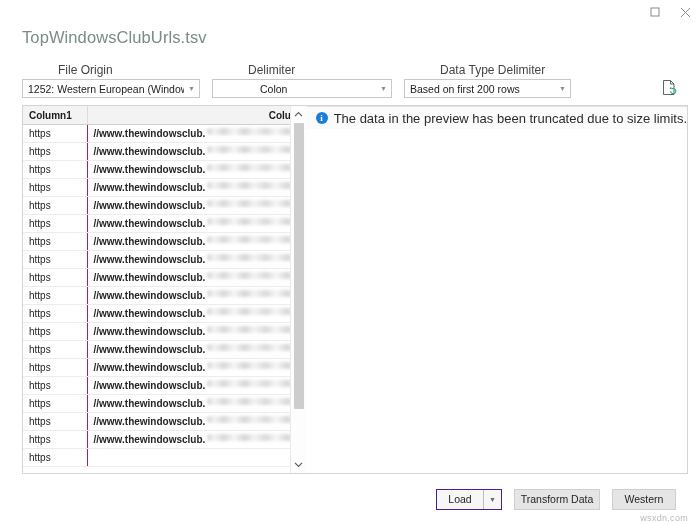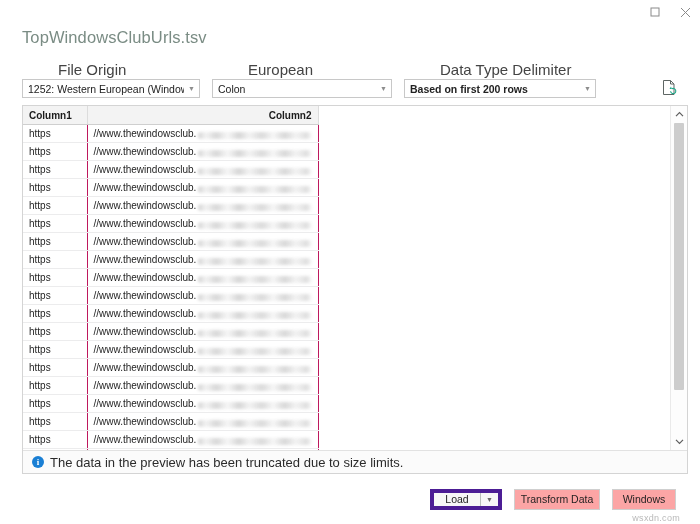--- a/index.html
+++ b/index.html
@@ -58,21 +58,21 @@
   #options-bar {
     margin: 10px 0 0 0;
     padding: 0 12px 0 22px;
     display: flex;
     align-items: flex-end;
     position: relative;
     height: 40px;
   }
   .option-group { display: flex; flex-direction: column; }
   .option-label {
-    font-size: 15px;
+    font-size: 12px;
     color: #444444;
     margin-bottom: 3px;
     line-height: 12px;
     padding-left: 36px;
   }
   .combo {
     height: 19px;
     border: 1px solid #c8c8c8;
     background: #ffffff;
     display: flex;
@@ -92,41 +92,41 @@
     width: 15px;
     text-align: center;
     color: #8d8d8d;
     font-size: 7px;
     line-height: 1;
     padding-bottom: 1px;
   }
   #group-file-origin { margin-right: 12px; }
   #group-file-origin .combo { width: 178px; }
   #group-delimiter { margin-right: 12px; }
-  #group-delimiter .combo { width: 180px; }
-  #group-detection .combo { width: 192px; font-weight: bold; }
+  #group-delimiter .combo { width: 180px; padding-left: 42px; }
+  #group-detection .combo { width: 167px; }
 
   #refresh-file-icon {
     position: absolute;
     right: 22px;
     bottom: 1px;
     width: 18px;
     height: 19px;
     color: #555b5a;
   }
 
   
   #preview-panel {
     margin: 7px 12px 0 22px;
     border: 1px solid #d4d4d4;
     background: #ffffff;
     flex: 1;
     position: relative;
     display: flex;
-    flex-direction: column;
+    flex-direction: row;
     overflow: hidden;
   }
   #preview-body {
     flex: 1;
     display: flex;
     position: relative;
     overflow: hidden;
   }
   #grid-area {
     position: relative;
@@ -155,21 +155,21 @@
     height: 17px;
     border-right: 1px solid #be185d;
     border-bottom: 1px solid #ececed;
     padding: 0 6px;
     color: #242424;
     white-space: nowrap;
     overflow: hidden;
   }
   col.col1 { width: 64px; }
   col.col2 { width: 231px; }
-  .cell-url { display: flex; align-items: flex-end; }
+  .cell-url { display: flex; align-items: flex-start; font-weight: bold; }
   .url-visible { flex: none; }
   .url-blur {
     flex: 1;
     margin-left: 2px;
     height: 7px;
     border-radius: 3px;
     background: linear-gradient(90deg,
       rgba(120,120,120,0.38) 0%, rgba(120,120,120,0.10) 7%,
       rgba(120,120,120,0.34) 16%, rgba(120,120,120,0.08) 26%,
       rgba(120,120,120,0.36) 36%, rgba(120,120,120,0.10) 45%,
@@ -249,33 +249,33 @@
     display: flex;
     align-items: center;
     justify-content: flex-end;
     padding-right: 24px;
     gap: 12px;
   }
   .btn {
     height: 21px;
     min-width: 74px;
     border: 1px solid #cfcfcf;
-    background: #fca5a5;
+    background: #e5e5e5;
     font-size: 10.5px;
     color: #1f1f1f;
     display: flex;
     align-items: center;
     justify-content: center;
     box-sizing: border-box;
     cursor: default;
   }
   #load-split {
     display: flex;
     height: 21px;
-    border: 4px solid #4c1d95;
+    border: 1px solid #4c1d95;
     box-sizing: border-box;
     background: #f7f7f7;
   }
   #load-button {
     width: 46px;
     display: flex;
     align-items: center;
     justify-content: center;
     font-size: 10.5px;
     color: #1f1f1f;
@@ -290,21 +290,21 @@
     justify-content: center;
     color: #6a6a6a;
     font-size: 7px;
   }
   #transform-data-button { min-width: 86px; }
   #cancel-button { min-width: 64px; }
 
   
   #sitemark {
     position: absolute;
-    right: 20px;
+    right: 12px;
     bottom: 1px;
     font-size: 9px;
     color: #b9b9b9;
     letter-spacing: .3px;
   }
 </style>
 </head>
 <body>
 
 <div id="window">
@@ -329,21 +329,21 @@
 
     <div class="option-group" id="group-file-origin">
       <div class="option-label">File Origin</div>
       <div class="combo">
         <span class="combo-text">1252: Western European (Windows)</span>
         <span class="combo-arrow">▼</span>
       </div>
     </div>
 
     <div class="option-group" id="group-delimiter">
-      <div class="option-label">European</div>
+      <div class="option-label">Delimiter</div>
       <div class="combo">
         <span class="combo-text">Colon</span>
         <span class="combo-arrow">▼</span>
       </div>
     </div>
 
     <div class="option-group" id="group-detection">
       <div class="option-label">Data Type Delimiter</div>
       <div class="combo">
         <span class="combo-text">Based on first 200 rows</span>
@@ -569,17 +569,17 @@
       <div id="status-text">The data in the preview has been truncated due to size limits.</div>
     </div>
   </div>
 
   <div id="footer">
     <div id="load-split">
       <div id="load-button">Load</div>
       <div id="load-dropdown-arrow">▼</div>
     </div>
     <div class="btn" id="transform-data-button">Transform Data</div>
-    <div class="btn" id="cancel-button">Windows</div>
+    <div class="btn" id="cancel-button">Western</div>
   </div>
 
   <div id="sitemark">wsxdn.com</div>
 </div>
 
 </body></html>

